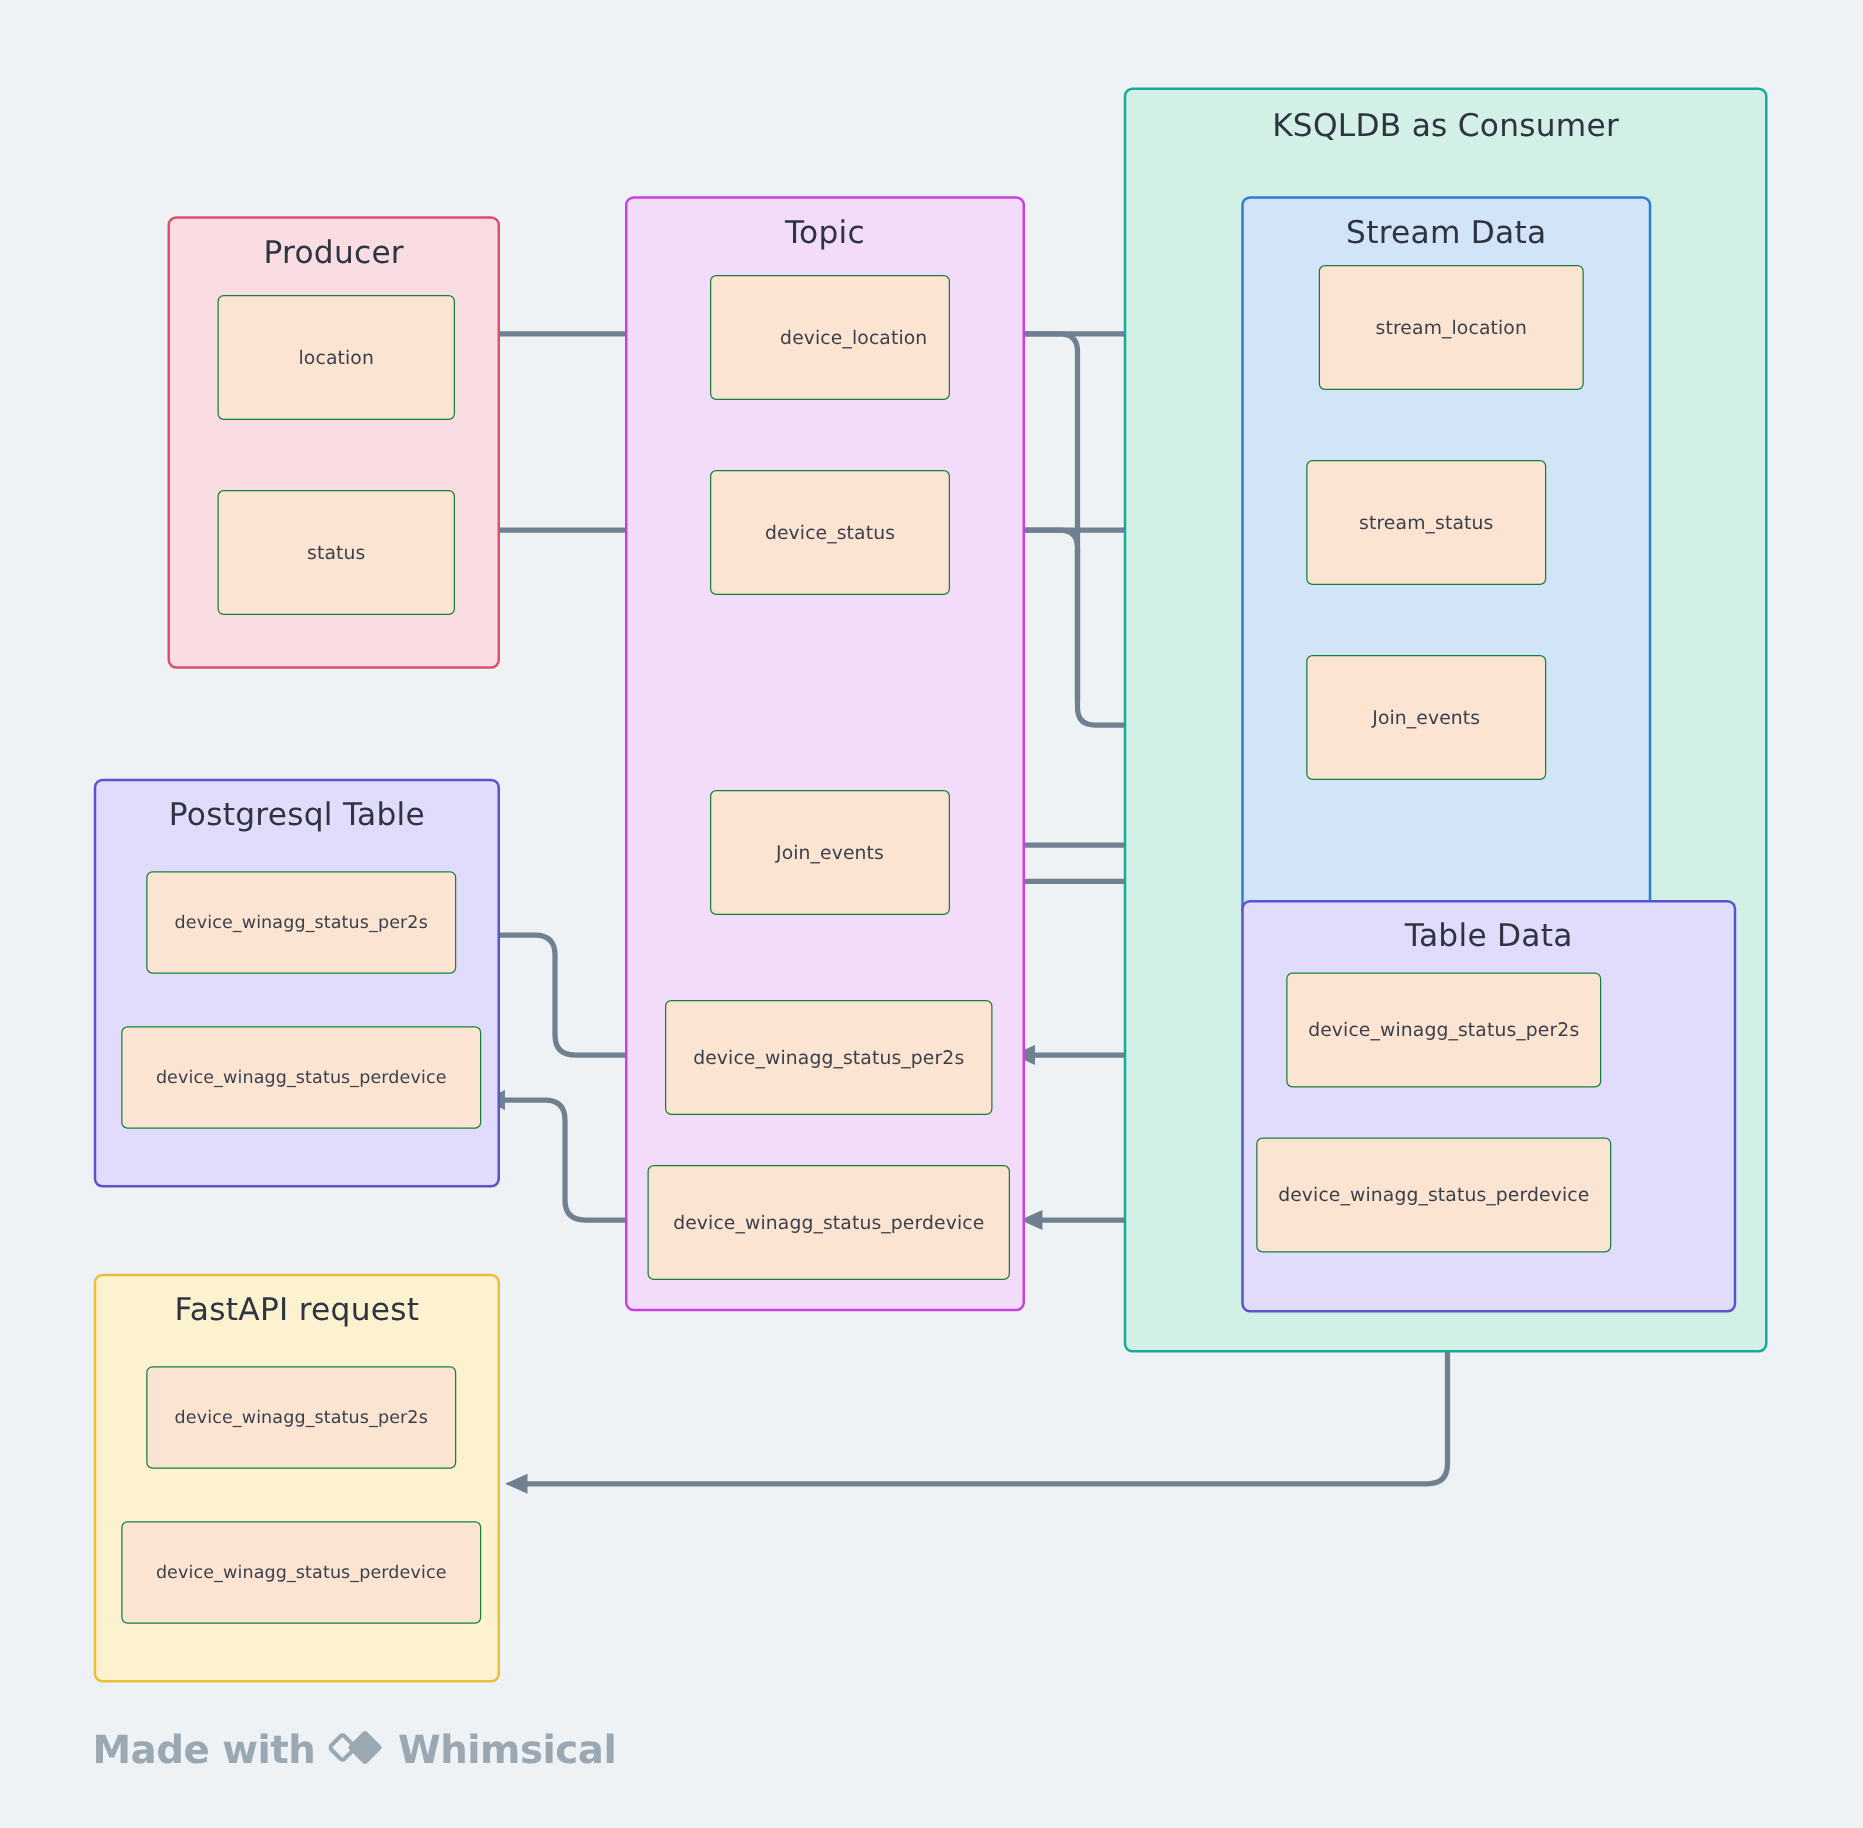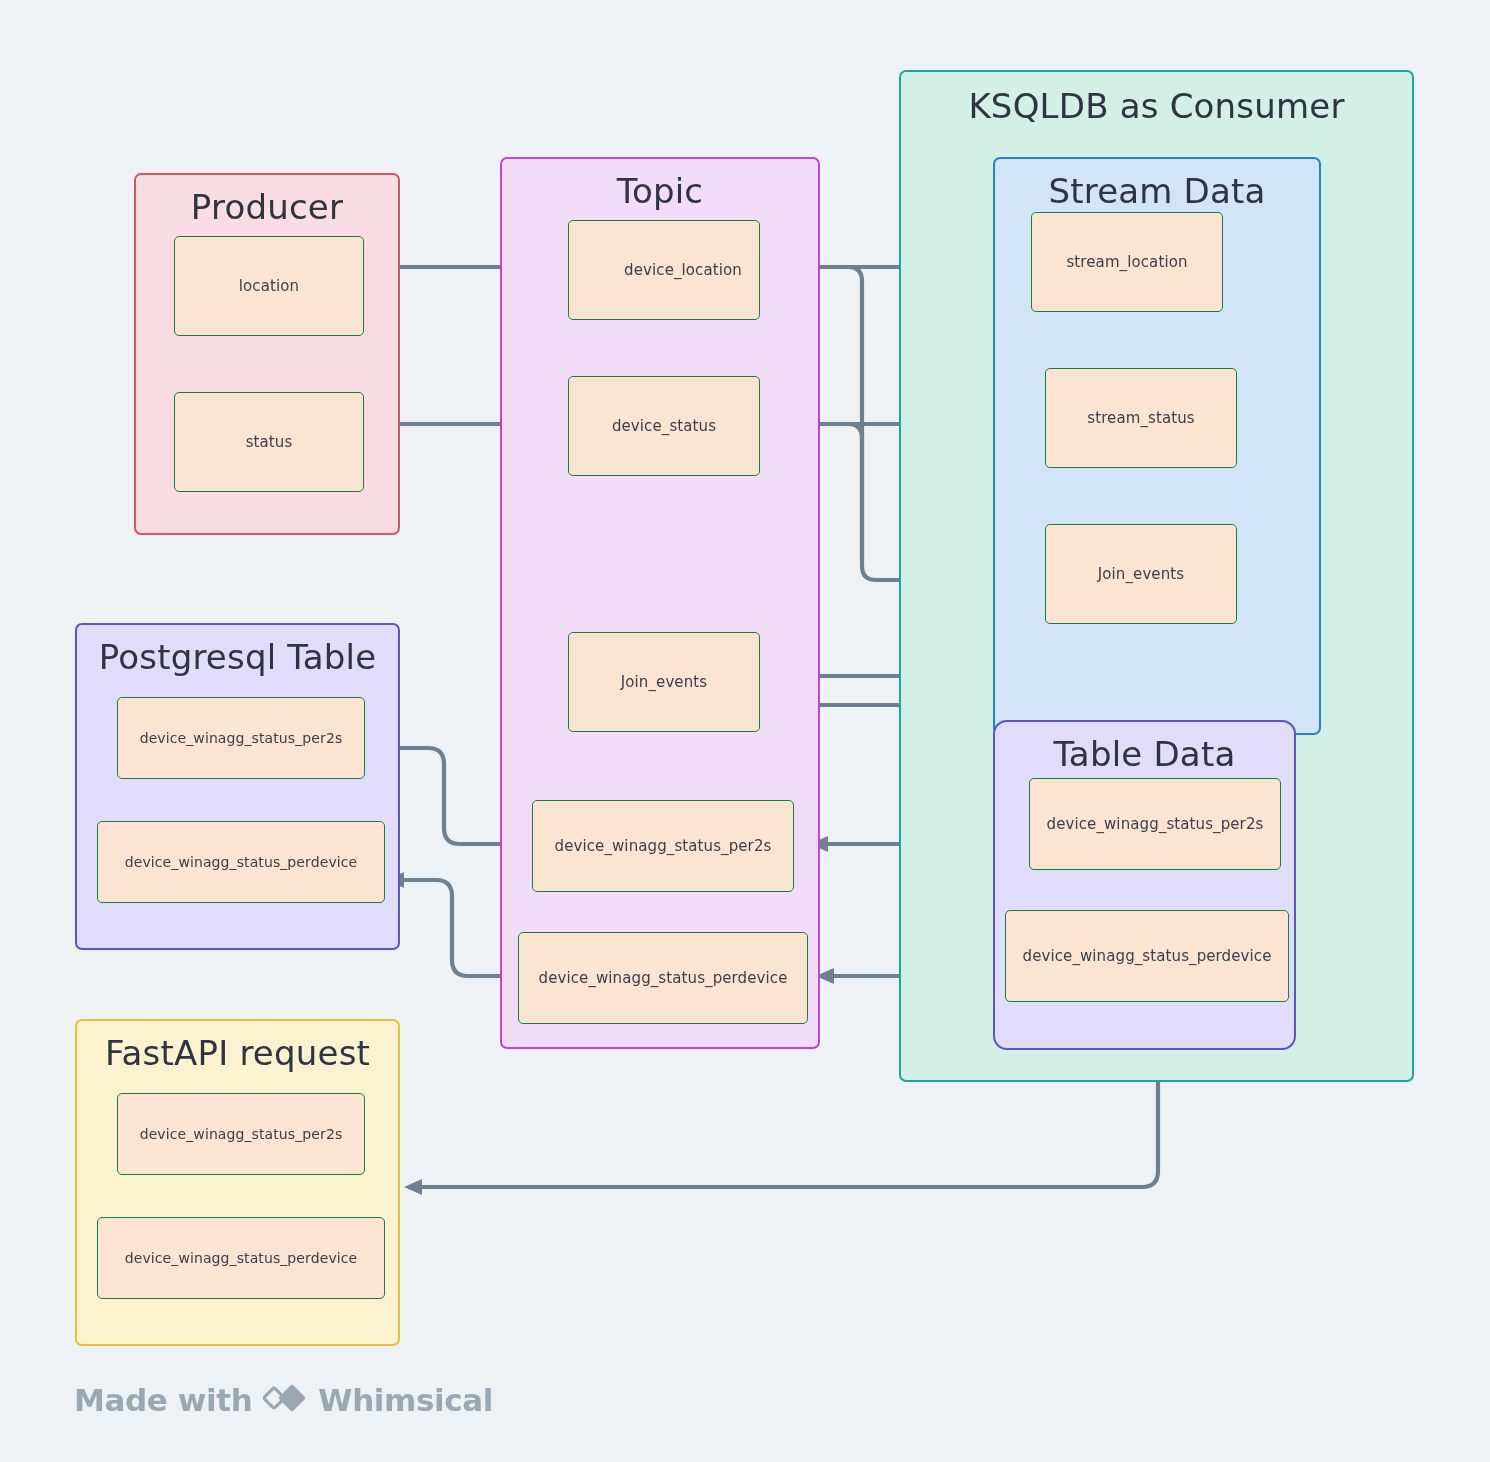--- a/index.html
+++ b/index.html
@@ -22,21 +22,21 @@
   .group {
     position: absolute;
     border-radius: 7px;
     border-width: 2.5px;
     border-style: solid;
   }
   .group > .group-title {
     position: absolute;
     left: 0; right: 0; top: 12px;
     text-align: center;
-    font-size: 34px;
+    font-size: 25px;
     font-weight: 400;
     color: #2e3440;
     letter-spacing: 0.2px;
     white-space: nowrap;
   }
   .g-producer  { background: #f9dde2; border-color: #d9526b; margin-top: 16px; }
   .g-topic     { background: #f3dcf9; border-color: #c840dd; }
   .g-ksqldb    { background: #d3f0e7; border-color: #17aa9a; }
   .g-stream    { background: #d2e4f8; border-color: #2a7fd4; }
   .g-table     { background: #e1dcfb; border-color: #5a53c9; }
@@ -157,32 +157,32 @@
       <polygon points="422,1179 404,1187 422,1195"></polygon>
     </g>
   </svg>
 
   <div class="group g-ksqldb" style="left:899px; top:70px; width:515px; height:1012px;">
     <div class="group-title" style="top:14px;">KSQLDB as Consumer</div>
 
     <div class="group g-stream" style="left:92px; top:85px; width:328px; height:578px;">
       <div class="group-title">Stream Data</div>
 
-      <div class="node" style="left:36px; top:53px; width:192px; height:100px;">
+      <div class="node" style="left:60px; top:53px; width:212px; height:100px;">
         <span>stream_location</span>
       </div>
       <div class="node" style="left:50px; top:209px; width:192px; height:100px;">
         <span>stream_status</span>
       </div>
       <div class="node" style="left:50px; top:365px; width:192px; height:100px;">
         <span>Join_events</span>
       </div>
     </div>
 
-    <div class="group g-table" style="left:92px; top:648px; width:303px; height:330px;border-radius:14px;">
+    <div class="group g-table" style="left:92px; top:648px; width:396px; height:330px;">
       <div class="group-title">Table Data</div>
 
       <div class="node" style="left:34px; top:56px; width:252px; height:92px;">
         <span>device_winagg_status_per2s</span>
       </div>
       <div class="node" style="left:10px; top:188px; width:284px; height:92px;">
         <span>device_winagg_status_perdevice</span>
       </div>
     </div>
   </div>

